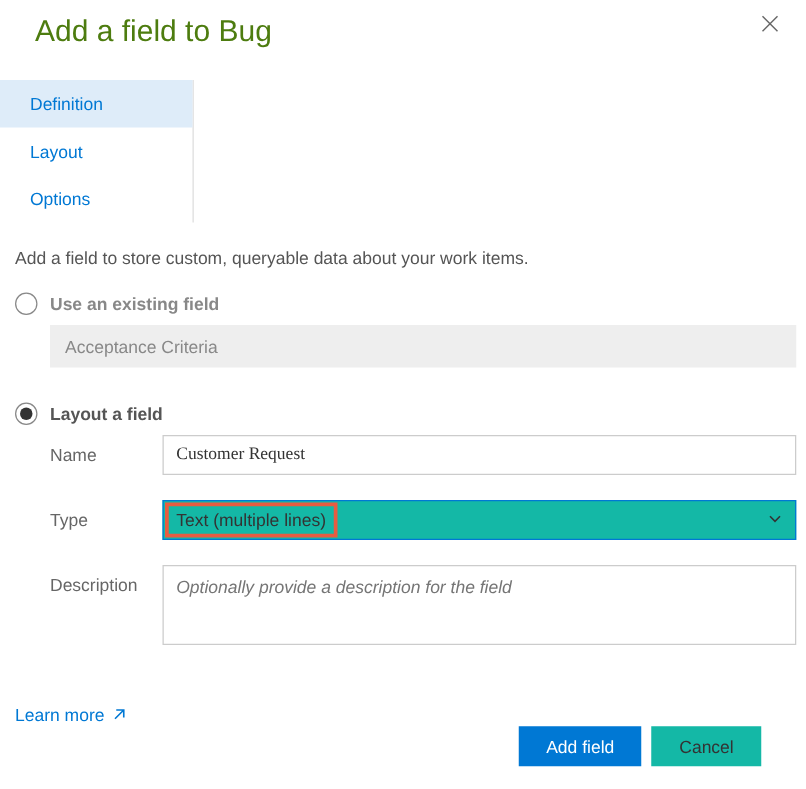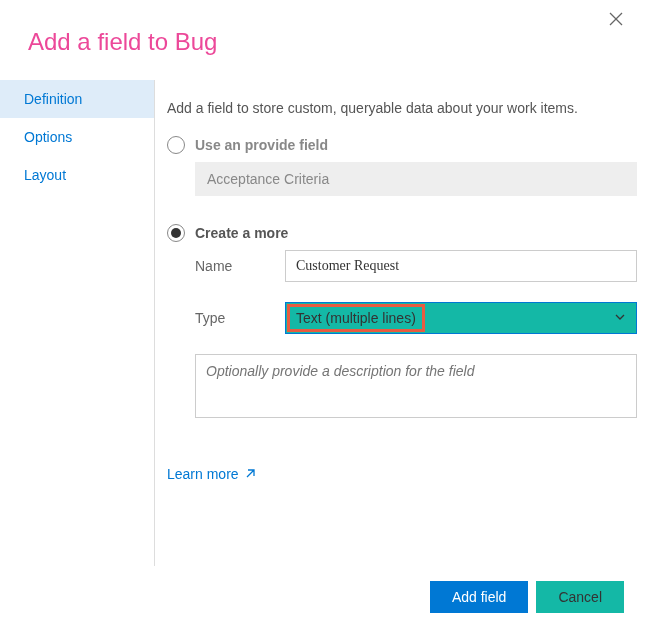--- a/index.html
+++ b/index.html
@@ -24,26 +24,27 @@
       right: 16px;
       width: 20px;
       height: 20px;
       cursor: pointer;
       color: #666;
     }
     .close-btn svg { width: 14px; height: 14px; }
     .title {
       font-size: 24px;
       font-weight: 300;
-      color: #ec4899;
-      padding: 28px 28px 24px 28px;
+      color: #4d7c0f;
+      padding: 12px 28px 24px 28px;
     }
     .body {
       display: flex;
       height: calc(100% - 145px);
+      flex-direction: column;
     }
     .sidebar {
       width: 155px;
       border-right: 1px solid #ddd;
       padding-top: 0;
     }
     .sidebar-item {
       padding: 11px 24px;
       color: #0078d4;
       cursor: pointer;
@@ -166,21 +167,21 @@
       display: inline-flex;
       align-items: center;
       gap: 5px;
       margin-top: 28px;
       margin-left: 0px;
     }
     .learn-more svg { width: 12px; height: 12px; }
     .footer {
       position: absolute;
       bottom: 18px;
-      right: 21px;
+      right: 36px;
       display: flex;
       gap: 8px;
     }
     .btn {
       padding: 8px 22px;
       font-size: 14px;
       border: none;
       cursor: pointer;
       font-family: inherit;
     }
@@ -206,41 +207,41 @@
         <line x1="1" y1="1" x2="13" y2="13" stroke="#666" stroke-width="1.2"></line>
         <line x1="13" y1="1" x2="1" y2="13" stroke="#666" stroke-width="1.2"></line>
       </svg>
   </div>
 
   <h1 class="title">Add a field to Bug</h1>
 
   <div class="body">
     <div class="sidebar">
       <div class="sidebar-item selected">Definition</div>
+      <div class="sidebar-item">Layout</div>
       <div class="sidebar-item">Options</div>
-      <div class="sidebar-item">Layout</div>
     </div>
 
     <div class="content">
       <p class="intro">Add a field to store custom, queryable data about your work items.</p>
 
       <div class="radio-row">
         <span class="radio-outer"></span>
-        <span class="radio-label disabled">Use an provide field</span>
+        <span class="radio-label disabled">Use an existing field</span>
       </div>
       <div class="indent">
         <div class="input-disabled">Acceptance Criteria</div>
       </div>
 
       <div class="section-create">
         <div class="radio-row">
           <span class="radio-outer checked">
               <span class="radio-inner"></span>
             </span>
-          <span class="radio-label">Create a more</span>
+          <span class="radio-label">Layout a field</span>
         </div>
 
         <div class="indent">
           <div class="form-row">
             <div class="form-label">Name</div>
             <input class="text-input" value="Customer Request" style="">
           </div>
 
           <div class="form-row">
             <div class="form-label">Type</div>
@@ -253,20 +254,21 @@
                     </svg>
                 </span>
               </div>
               <div class="select-highlight">
                 <span style="visibility:hidden">Text (multiple lines)</span>
               </div>
             </div>
           </div>
 
           <div class="form-row">
+            <div class="form-label">Description</div>
             <textarea class="textarea" placeholder="Optionally provide a description for the field" style=""></textarea>
           </div>
         </div>
       </div>
 
       <a class="learn-more">
         <span>Learn more</span>
         <svg viewBox="0 0 12 12">
             <path d="M4 2 H10 V8 M10 2 L3 9" fill="none" stroke="#0078d4" stroke-width="1.3"></path>
           </svg>

